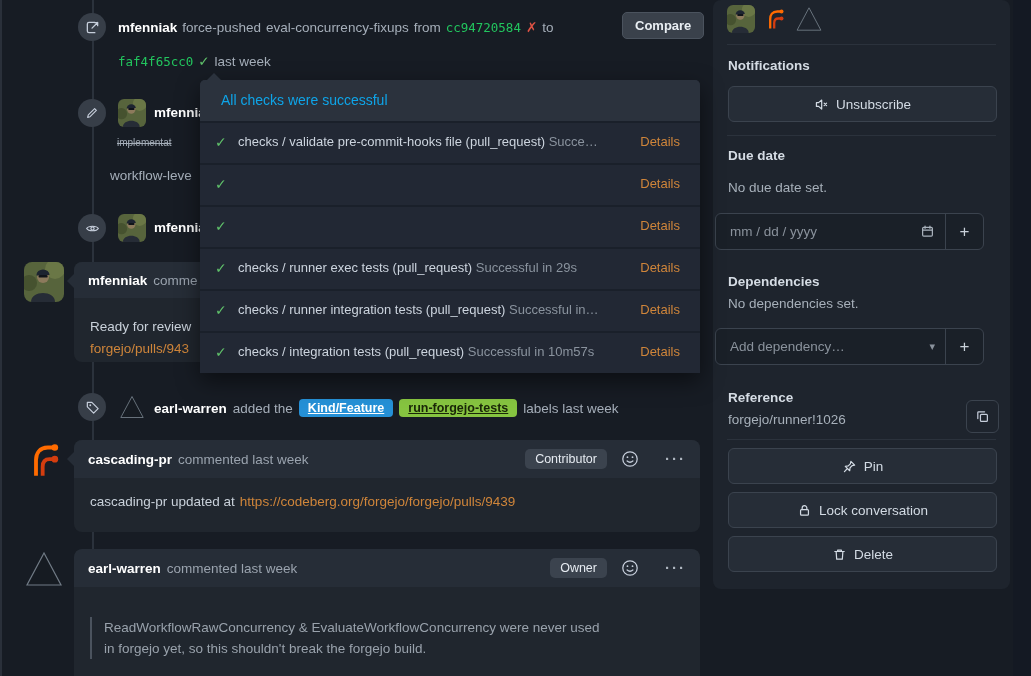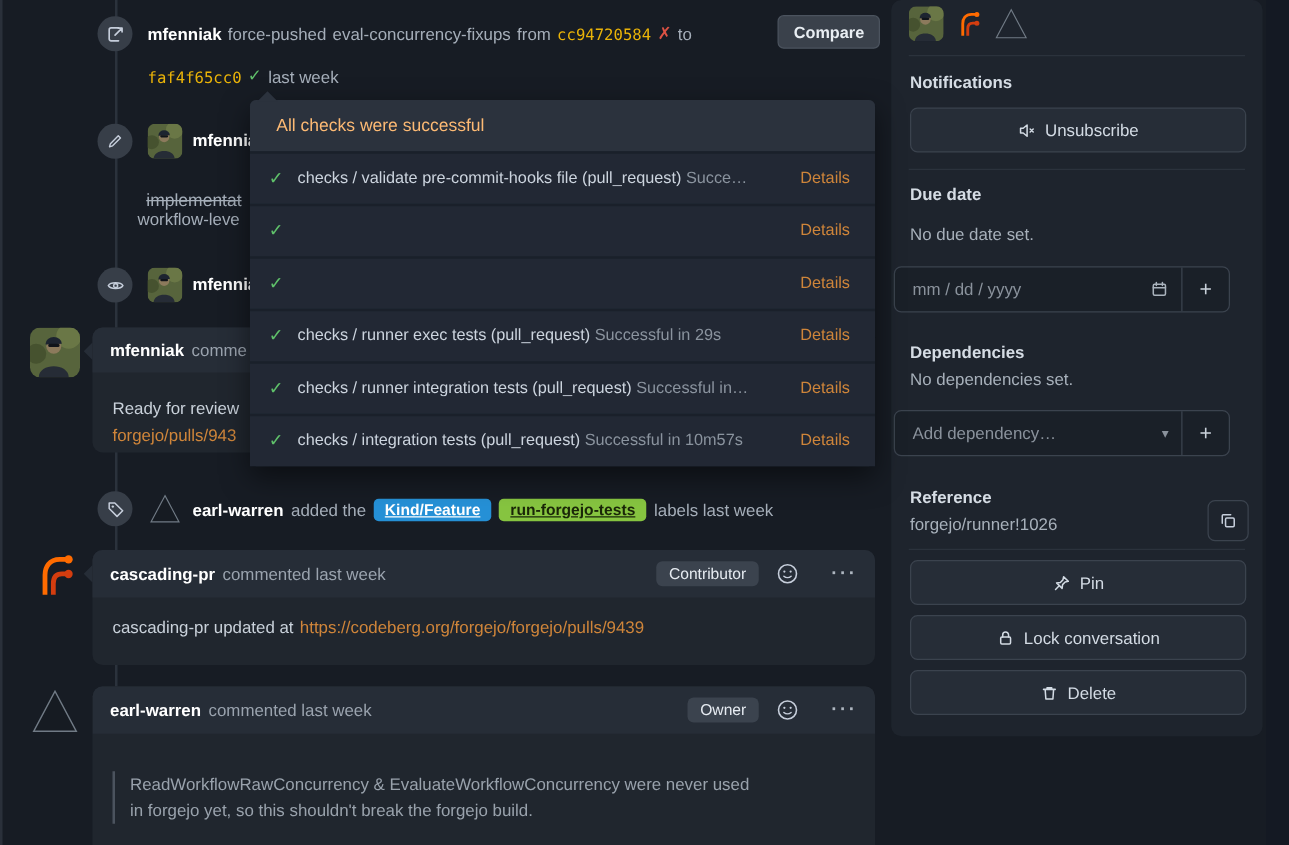--- a/index.html
+++ b/index.html
@@ -3,21 +3,21 @@
 <meta charset="utf-8">
 <style>
   html,body{margin:0;padding:0;}
   body{
     width:1031px;height:676px;position:relative;overflow:hidden;
     background:#171c24;
     font-family:"Liberation Sans","DejaVu Sans",sans-serif;
     -webkit-font-smoothing:antialiased;
   }
   .abs{position:absolute;}
-  .mono{font-family:"DejaVu Sans Mono","Liberation Mono",monospace;font-size:12.5px;color:#eab308;}
+  .mono{font-family:"DejaVu Sans Mono","Liberation Mono",monospace;font-size:12.5px;color:#22c55e;}
   .gray{color:#a5aeb9;}
   .bold-user{color:#ffffff;font-weight:bold;}
   .green{color:#5fc06a;font-weight:bold;}
   .red{color:#dd5244;font-weight:bold;}
   .orange{color:#cf853a;text-decoration:none;}
   .row-flex{display:flex;align-items:center;gap:5px;font-size:13.5px;white-space:pre;}
   .tl-line{left:92px;top:0;width:2px;height:676px;background:#2b323c;}
   .edge-left{left:0;top:0;width:2px;height:676px;background:#2a303a;}
   .gutter{left:1013px;top:0;width:18px;height:676px;background:#141923;}
   .circ{width:28px;height:28px;border-radius:50%;background:#373e48;display:flex;align-items:center;justify-content:center;z-index:2;}
@@ -28,21 +28,21 @@
     display:flex;align-items:center;justify-content:center;gap:7px;font-size:13.5px;cursor:pointer;box-sizing:border-box;
   }
   .compare-btn{
     background:#3a414b;border:1px solid #4b535e;border-radius:5px;color:#e9eef3;
     font-size:13px;font-weight:600;padding:5px 12px;cursor:pointer;
   }
   
   .checks{left:200px;top:80px;width:500px;z-index:50;border-radius:5px;
     box-shadow:0 8px 22px rgba(0,0,0,.5);background:#222834;}
   .checks-head{height:41px;line-height:41px;background:#2b323d;border-radius:5px 5px 0 0;
-    padding-left:21px;font-size:14px;color:#fdba74;}
+    padding-left:21px;font-size:14px;color:#0ea5e9;}
   .check-row{position:relative;height:40px;border-top:2px solid #1a202a;background:#222834;}
   .check-row .ck{position:absolute;left:15px;top:11px;font-size:14px;}
   .check-row .nm{position:absolute;left:38px;right:78px;top:11px;font-size:13px;color:#ccd4de;
     white-space:nowrap;overflow:hidden;}
   .check-row .st{color:#8a939e;}
   .check-row .dt{position:absolute;right:20px;top:11px;font-size:13px;}
   .overlay-caret{left:206px;top:73px;width:0;height:0;z-index:51;
     border-left:8px solid transparent;border-right:8px solid transparent;border-bottom:8px solid #2b323d;}
   
   .cbox{background:#20262e;border-radius:8px;z-index:10;}
@@ -113,21 +113,21 @@
       <rect width="40" height="40" fill="#57643c"></rect>
       <circle cx="31" cy="7" r="10" fill="#6d7a48" opacity=".85"></circle>
       <circle cx="5" cy="21" r="8" fill="#46522f"></circle>
       <circle cx="19" cy="15" r="6" fill="#8c7a5c"></circle>
       <path d="M12.5 13a6.5 5.5 0 0 1 13 0l-13 .6z" fill="#1d2430"></path>
       <rect x="14.6" y="13" width="9" height="2.6" rx="1.2" fill="#10141a"></rect>
       <path d="M7 40C7 28 31 28 31 40Z" fill="#262c36"></path>
     </svg>
 </div>
 <div class="abs bold-user" style="left:154px;top:105px;font-size:13.5px;">mfennia</div>
-<div class="abs gray strike" style="left:117px;top:152px;font-size:14px;">implementat</div>
+<div class="abs gray strike" style="left:117px;top:137px;font-size:10px;">implementat</div>
 <div class="abs gray" style="left:110px;top:168px;font-size:13.5px;">workflow-leve</div>
 
 <div class="abs circ" style="left:78px;top:214px;">
   <svg width="15" height="15" viewBox="0 0 16 16" fill="none" stroke="#c6cedb" stroke-width="1.3" stroke-linecap="round">
     <path d="M1.8 8C3.6 4.8 12.4 4.8 14.2 8 12.4 11.2 3.6 11.2 1.8 8Z"></path>
       <circle cx="8" cy="8" r="1.7"></circle>
   </svg>
 </div>
 <div class="abs av28" style="left:118px;top:214px;">
   <svg width="28" height="28" viewBox="0 0 40 40">

